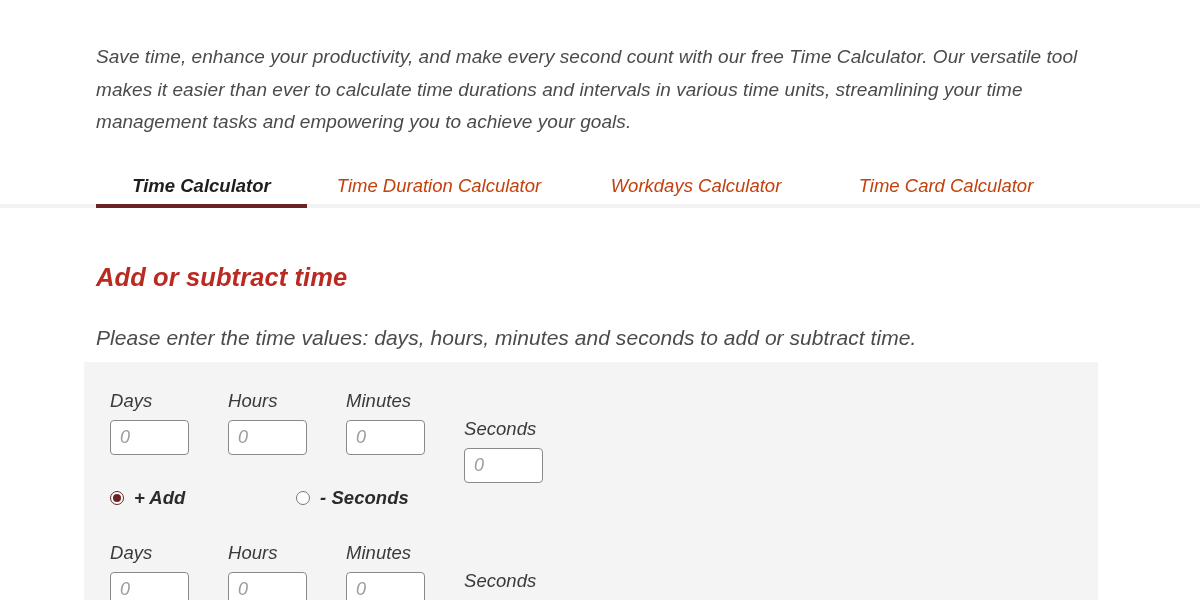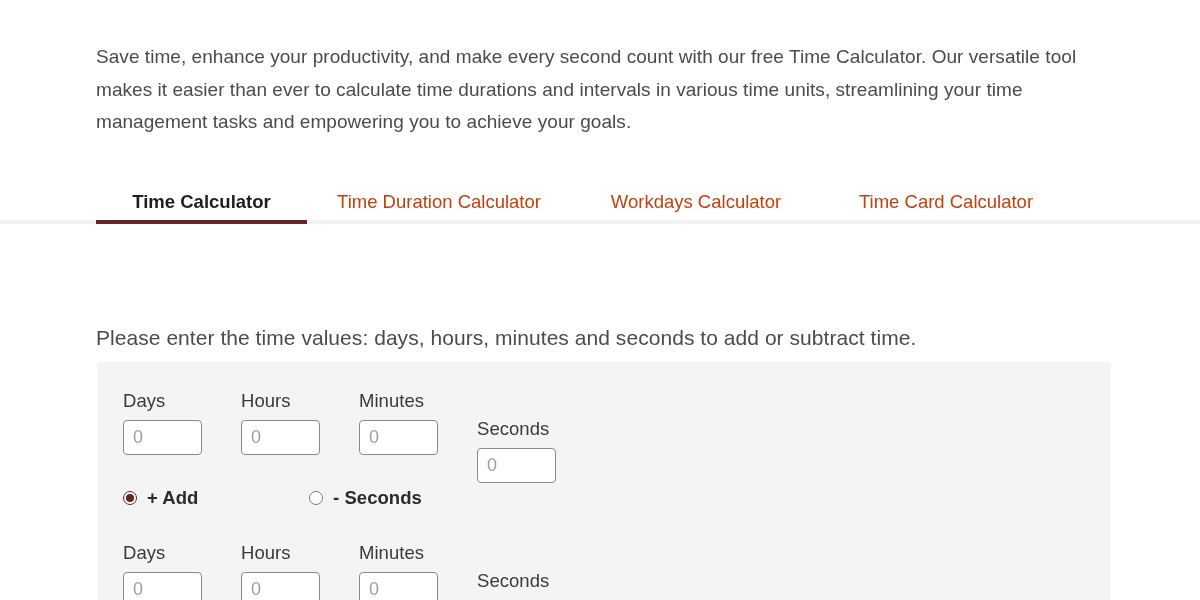--- a/index.html
+++ b/index.html
@@ -1,15 +1,15 @@
 <!DOCTYPE html>
 <html><head>
 <meta charset="utf-8">
 <style>
-  * { box-sizing: border-box; }
+  * { box-sizing: border-box; font-style: italic; }
   html, body {
     margin: 0;
     padding: 0;
     width: 1200px;
     height: 600px;
     overflow: hidden;
     background: #ffffff;
     font-family: "Liberation Sans", sans-serif;
   }
 
@@ -29,21 +29,21 @@
     font-size: 19px;
     line-height: 32.5px;
     color: #4b4b4b;
     letter-spacing: 0.05px;
   }
 
   
   .tabs {
     position: absolute;
     left: 0;
-    top: 172px;
+    top: 156px;
     width: 972px;
     height: 52px;
   }
   .tabs-rule {
     position: absolute;
     left: 0;
     bottom: 0;
     width: 1200px;
     height: 4px;
     background: #f2f2f2;
@@ -104,21 +104,21 @@
     left: 96px;
     top: 305px;
     font-size: 21px;
     color: #4b4b4b;
     letter-spacing: 0.05px;
   }
 
   
   .form-panel {
     position: absolute;
-    left: 97px;
+    left: 84px;
     top: 362px;
     width: 1014px;
     height: 238px;
     background: #f4f4f4;
   }
 
   .field-row {
     position: absolute;
     left: 26px;
     display: flex;
@@ -219,20 +219,21 @@
   <nav class="tabs">
     <div class="tabs-rule"></div>
     <div class="tabs-inner">
       <button class="tab tab-0 active">Time Calculator</button>
       <button class="tab tab-1">Time Duration Calculator</button>
       <button class="tab tab-2">Workdays Calculator</button>
       <button class="tab tab-3">Time Card Calculator</button>
     </div>
   </nav>
 
+  <h2 class="section-heading">Add or subtract time</h2>
 
   <p class="instruction">Please enter the time values: days, hours, minutes and seconds to add or subtract time.</p>
 
   <section class="form-panel">
 
     <div class="field-row row-1">
       <div class="field field-w-0">
         <label class="field-label">Days</label>
         <input class="field-input" type="text" placeholder="0" style="">
       </div>

